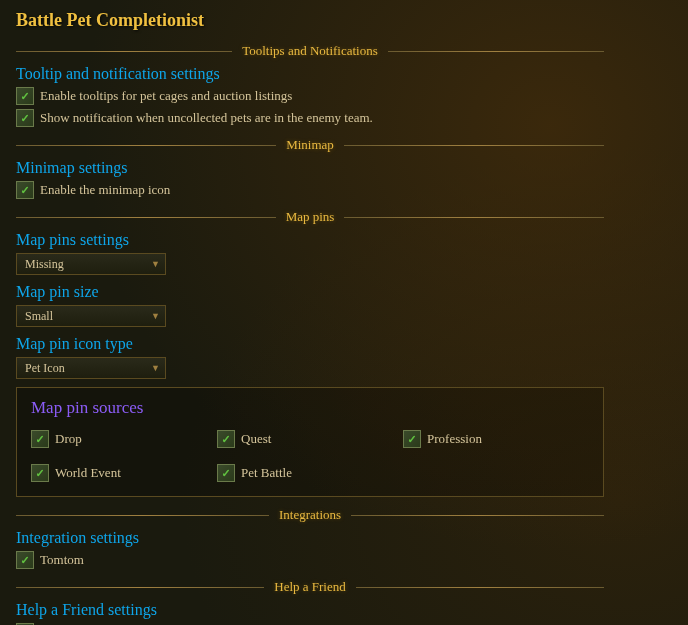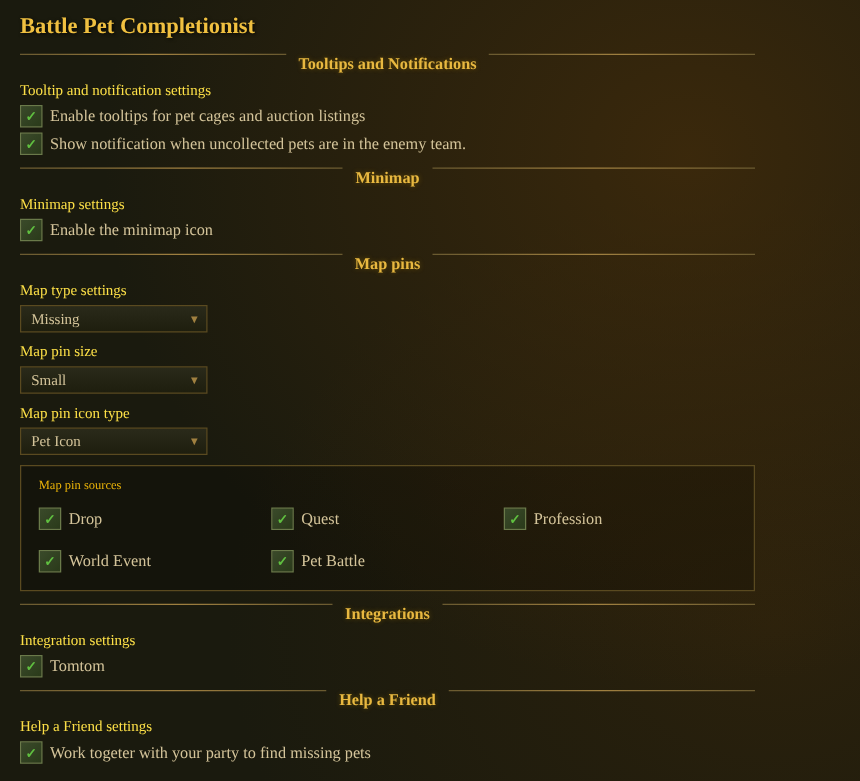--- a/index.html
+++ b/index.html
@@ -27,40 +27,40 @@
     .panel-title {
       font-size: 18px;
       color: #f0c040;
       font-weight: bold;
       text-shadow: 1px 1px 3px rgba(0,0,0,0.8);
       margin-bottom: 12px;
     }
 
     .section-header {
       display: flex;
+      align-items: center;
       margin: 10px 0 6px 0;
-      font-weight: bold;
     }
 
     .section-header-line {
       flex: 1;
       height: 1px;
       background: linear-gradient(to right, #6a5a30, #a08040, #6a5a30);
     }
 
     .section-header-text {
       color: #e8b840;
       font-size: 13px;
       padding: 0 10px;
       text-shadow: 0 0 4px rgba(200,150,0,0.4);
     }
 
     .section-label {
-      font-size: 12px;
-      color: #fde047;
+      font-size: 16px;
+      color: #0ea5e9;
       margin: 6px 0 4px 0;
     }
 
     .checkbox-row {
       display: flex;
       align-items: center;
       margin: 4px 0;
       gap: 6px;
       text-align: right;
     }
@@ -124,22 +124,22 @@
     }
 
     .map-pin-sources-box {
       border: 1px solid #5a4a20;
       padding: 10px 14px;
       margin: 6px 0;
       background: rgba(0,0,0,0.2);
     }
 
     .sources-title {
-      color: #eab308;
-      font-size: 10px;
+      color: #8b5cf6;
+      font-size: 17px;
       margin-bottom: 8px;
     }
 
     .sources-grid {
       display: grid;
       grid-template-columns: 1fr 1fr 1fr;
       gap: 8px 0;
       font-family: Liberation Serif, serif;
     }
   </style>
@@ -180,21 +180,21 @@
     <div class="checkbox-icon"></div>
     <span class="checkbox-label">Enable the minimap icon</span>
   </div>
 
   <div class="section-header">
     <div class="section-header-line"></div>
     <span class="section-header-text">Map pins</span>
     <div class="section-header-line"></div>
   </div>
 
-  <div class="section-label">Map type settings</div>
+  <div class="section-label">Map pins settings</div>
 
   <div class="dropdown-row">
     <div class="dropdown-wrapper">
       <select class="dropdown-select">
         <option>Missing</option>
         <option>All</option>
         <option>Uncollected</option>
       </select>
     </div>
   </div>

